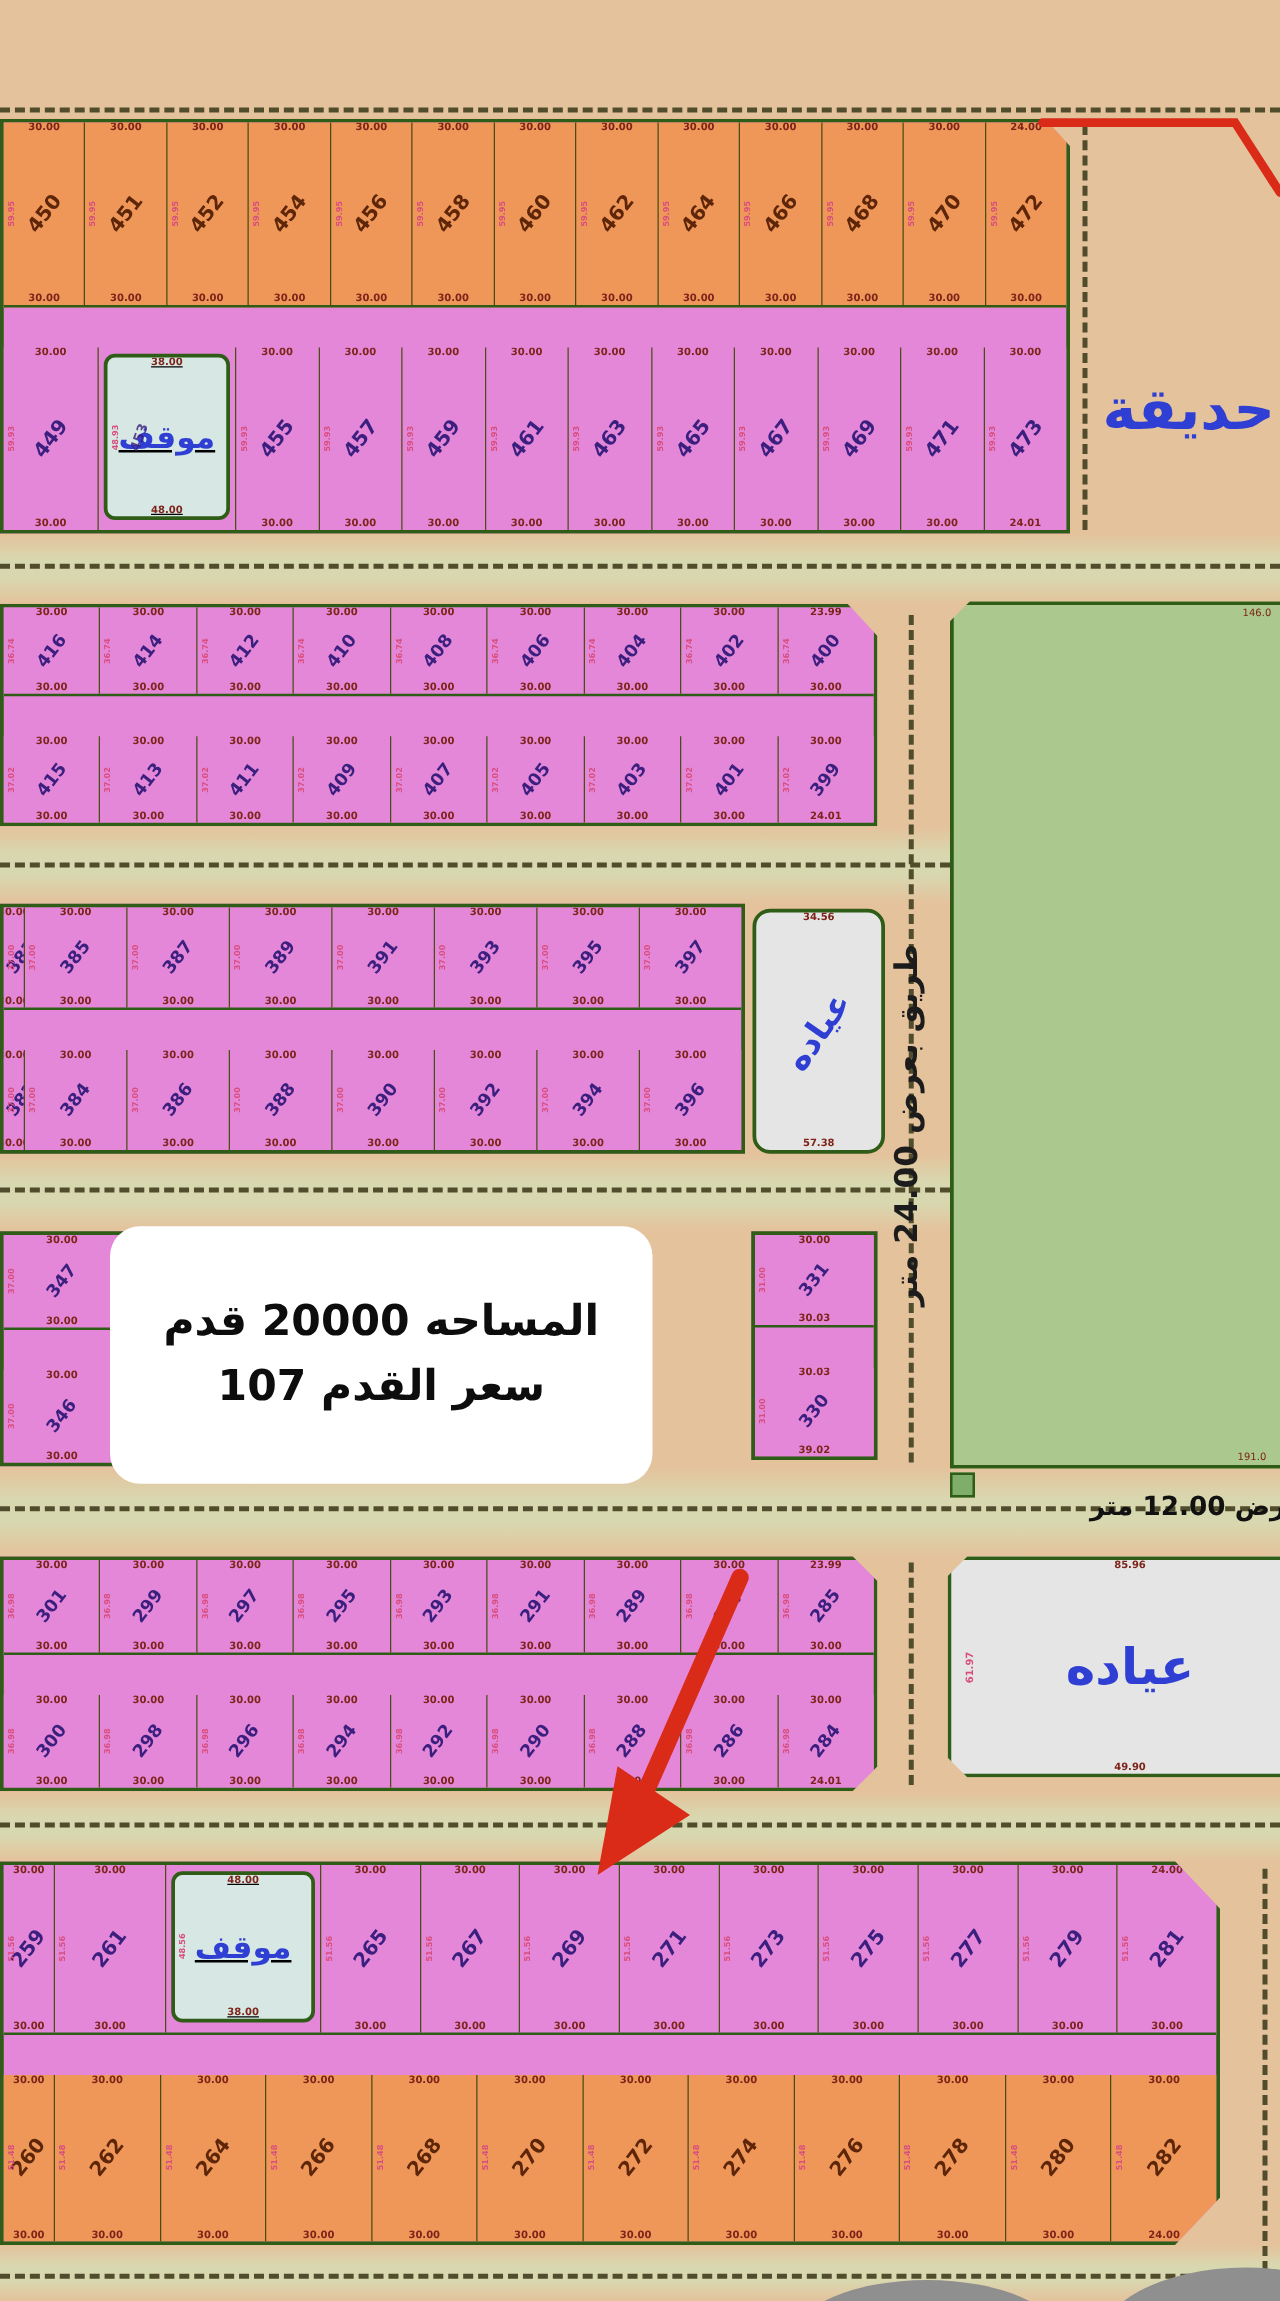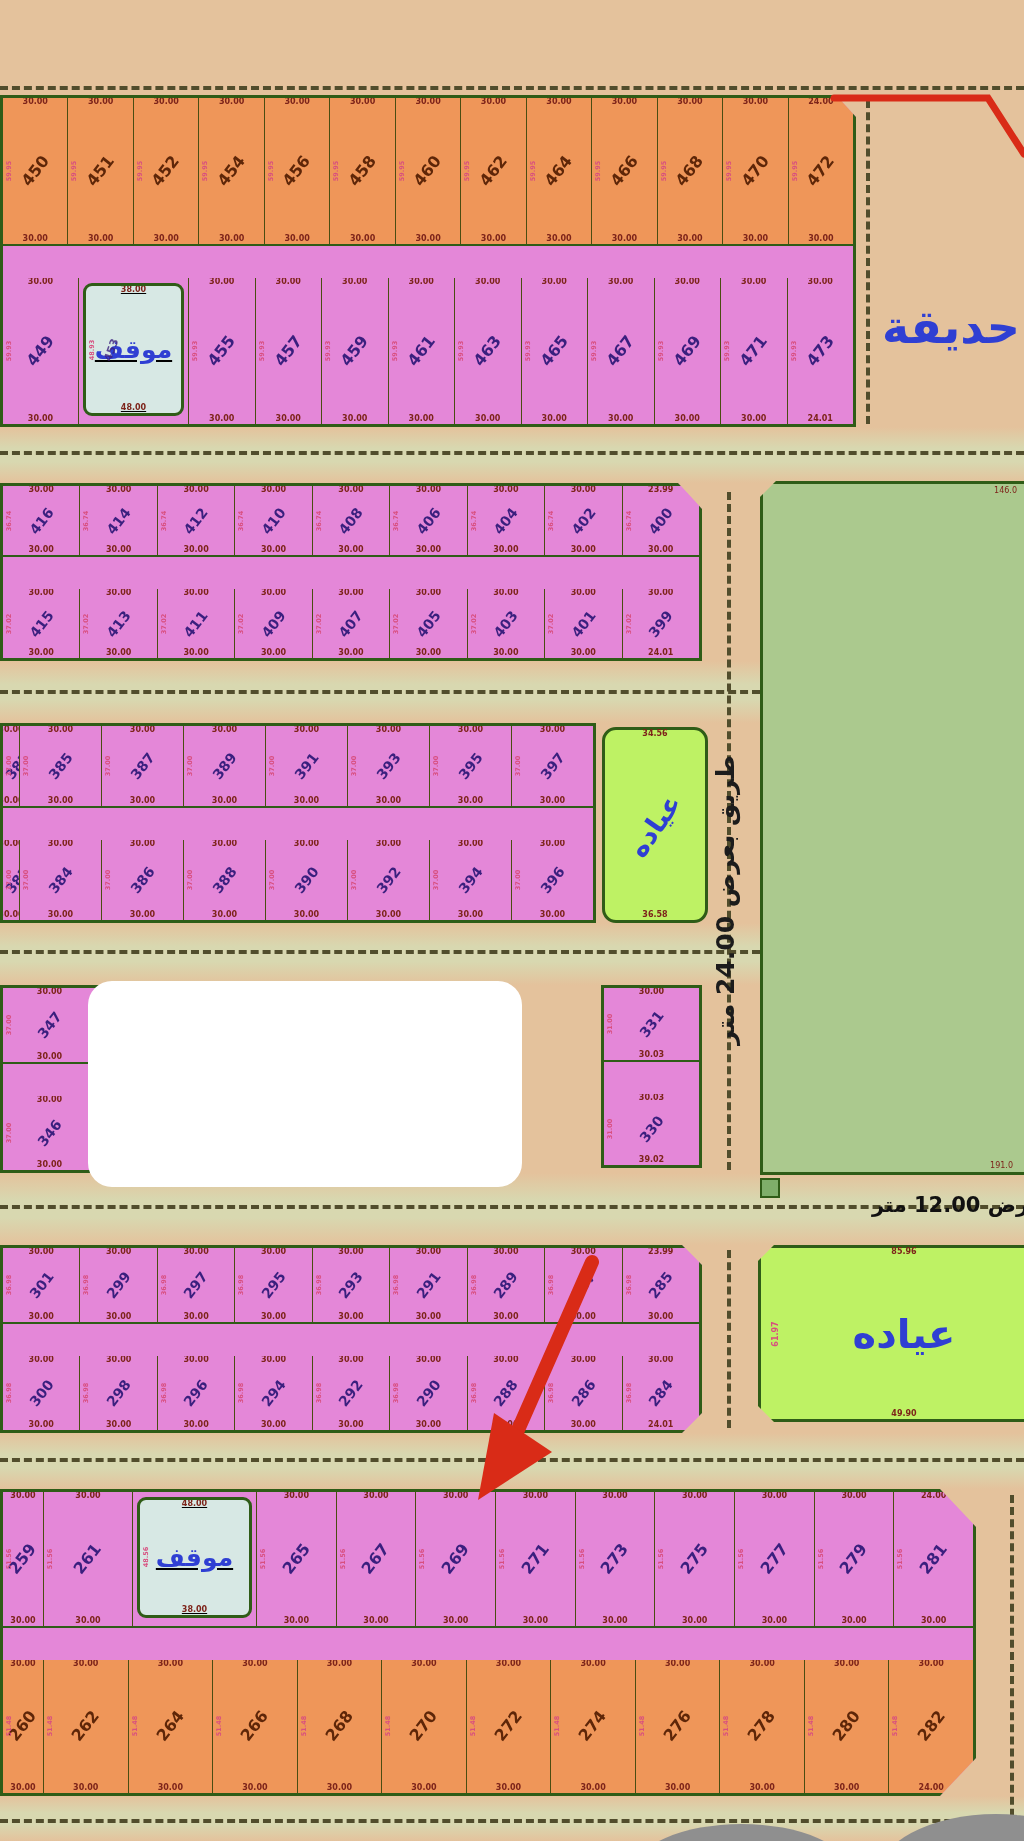--- a/index.html
+++ b/index.html
@@ -34,21 +34,21 @@
 
   .pcell{position:relative;display:flex;padding:5px 4px 8px 4px;box-sizing:border-box;
          border-right:1.8px solid #4a4d12;text-decoration:underline;}
   .cyan-block{position:relative;flex:1;background:#d7e8e4;border:3px solid #2f5c17;border-radius:9px;
          display:flex;flex-direction:column;justify-content:space-between;align-items:center;overflow:hidden;}
   .plabel{color:#2f3fd3;font-weight:bold;font-size:25px;margin:auto;white-space:nowrap;}
   .pnum{position:absolute;left:14px;top:50%;transform:translateY(-50%) rotate(-70deg);
         font-size:11px;font-weight:bold;color:#3a1f7e;opacity:.8;}
 
   
-  .standalone{position:absolute;background:#bef264;border:3px solid #2f5c17;box-sizing:border-box;
+  .standalone{position:absolute;background:#e5e5e5;border:3px solid #2f5c17;box-sizing:border-box;
               display:flex;flex-direction:column;justify-content:space-between;align-items:center;}
   #clinic{left:602px;top:727px;width:106px;height:196px;border-radius:14px;}
   #clinic .plabel{transform:rotate(-55deg);font-size:27px;}
   #shops{left:758px;top:1245px;width:292px;height:177px;
          clip-path:polygon(16px 0,calc(100% - 16px) 0,100% 16px,100% calc(100% - 16px),calc(100% - 16px) 100%,16px 100%,0 calc(100% - 16px),0 16px);}
   #shops .plabel{font-size:40px;}
 
   
   #garden{position:absolute;left:760px;top:481px;width:270px;height:694px;background:#abc98e;
           border:3px solid #2f5c17;box-sizing:border-box;
@@ -799,32 +799,34 @@
 
   <div id="garden">
     <span class="gdim t">146.0</span>
     <span class="gdim b">191.0</span>
   </div>
   <div id="garden-label" dir="rtl">حديقة</div>
 
   <div id="clinic" class="standalone">
     <span class="dim">34.56</span>
     <span class="plabel" dir="rtl">عياده</span>
-    <span class="dim">36.58</span>
+    <span class="dim">57.38</span>
   </div>
 
   <div id="shops" class="standalone">
     <span class="dim">85.96</span>
     <span class="plabel" dir="rtl">عياده</span>
     <span class="dim">49.90</span>
     <span class="sdim" style="left:2px;font-size:8px;">61.97</span>
 
   </div>
 
   <div id="infobox" dir="rtl">
+    <div>المساحه 20000 قدم</div>
+    <div>سعر القدم 107</div>
   </div>
 
   <div id="road-v-label" dir="rtl">طريق بعرض 24.00 متر</div>
   <div id="road-h-label" dir="rtl">بعرض 12.00 متر</div>
 
   <div id="utility-marker"></div>
 
   <svg class="overlay" width="1024" height="1841" viewBox="0 0 1024 1841">
     <polyline points="834,98 988,98 1024,154" fill="none" stroke="#d92b17" stroke-width="7" stroke-linecap="round"></polyline>
     <line x1="592" y1="1262" x2="518" y2="1430" stroke="#d92b17" stroke-width="14" stroke-linecap="round"></line>

